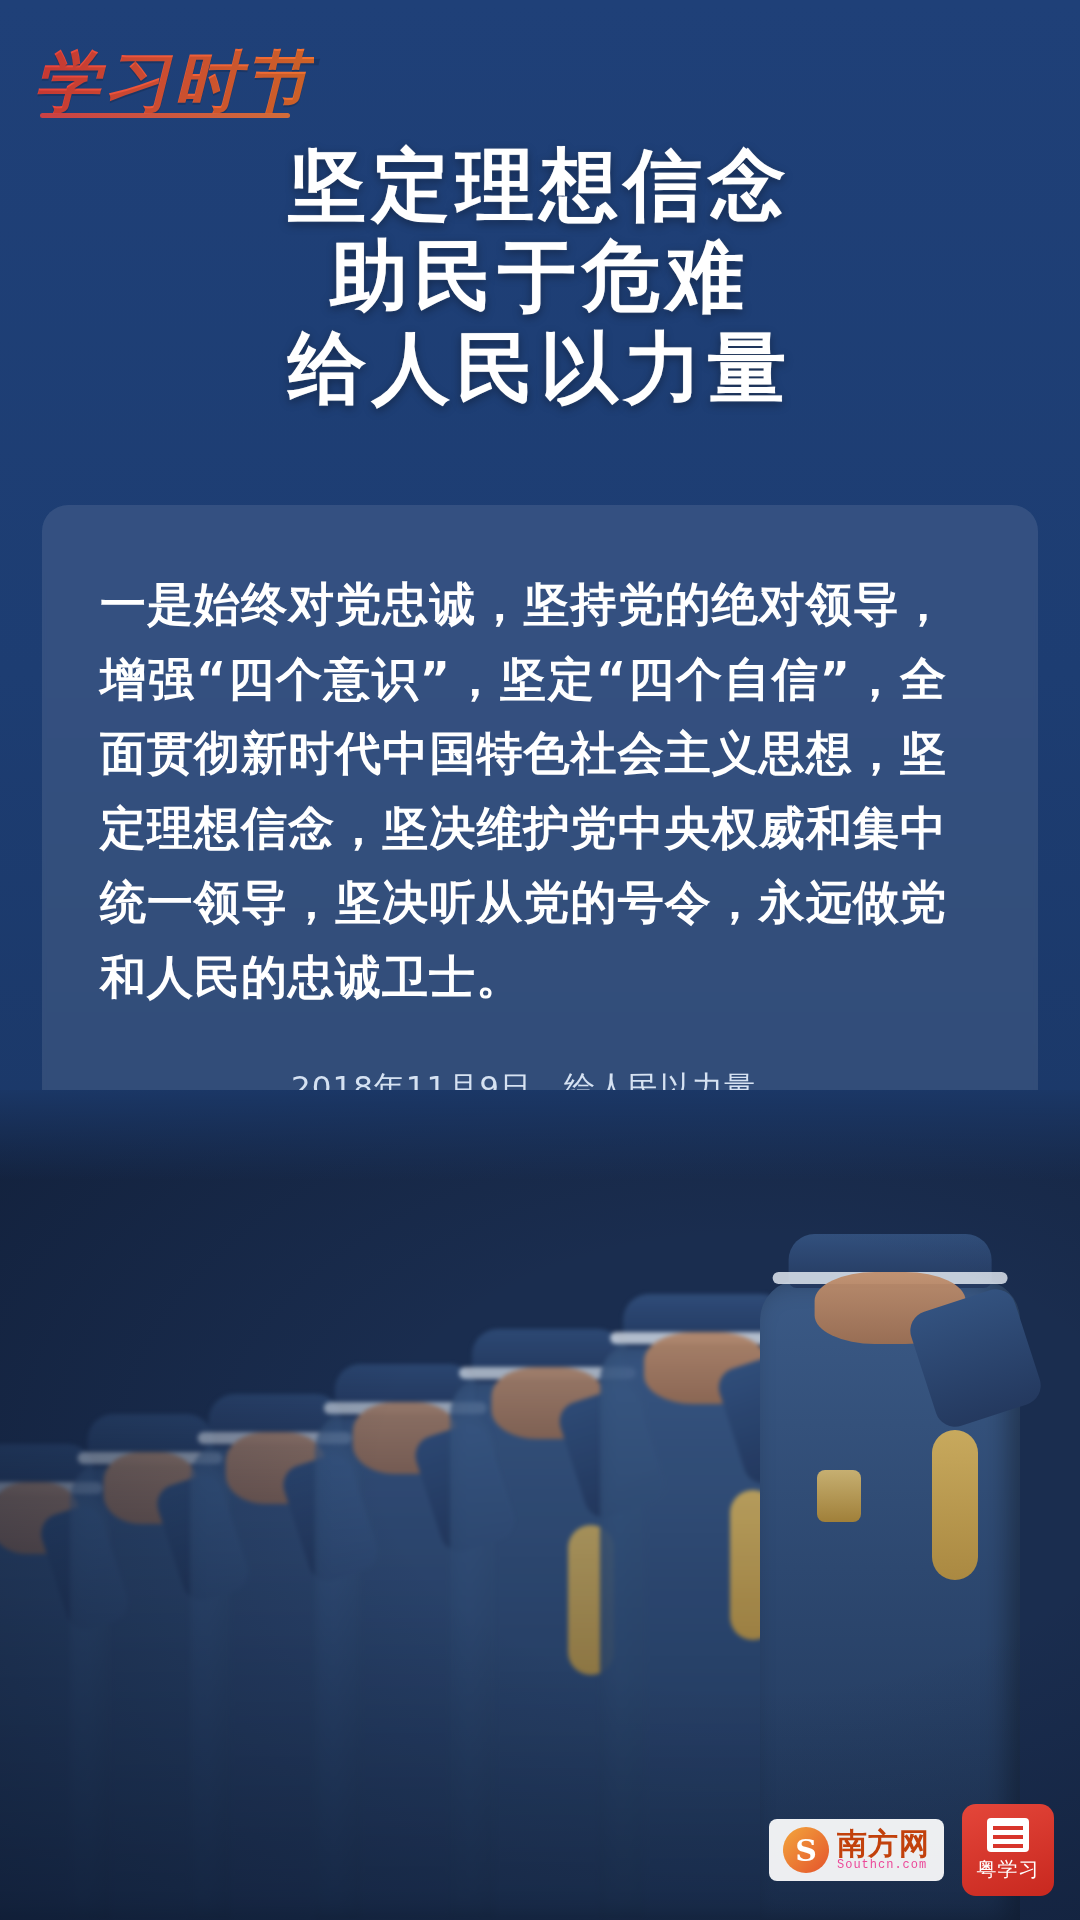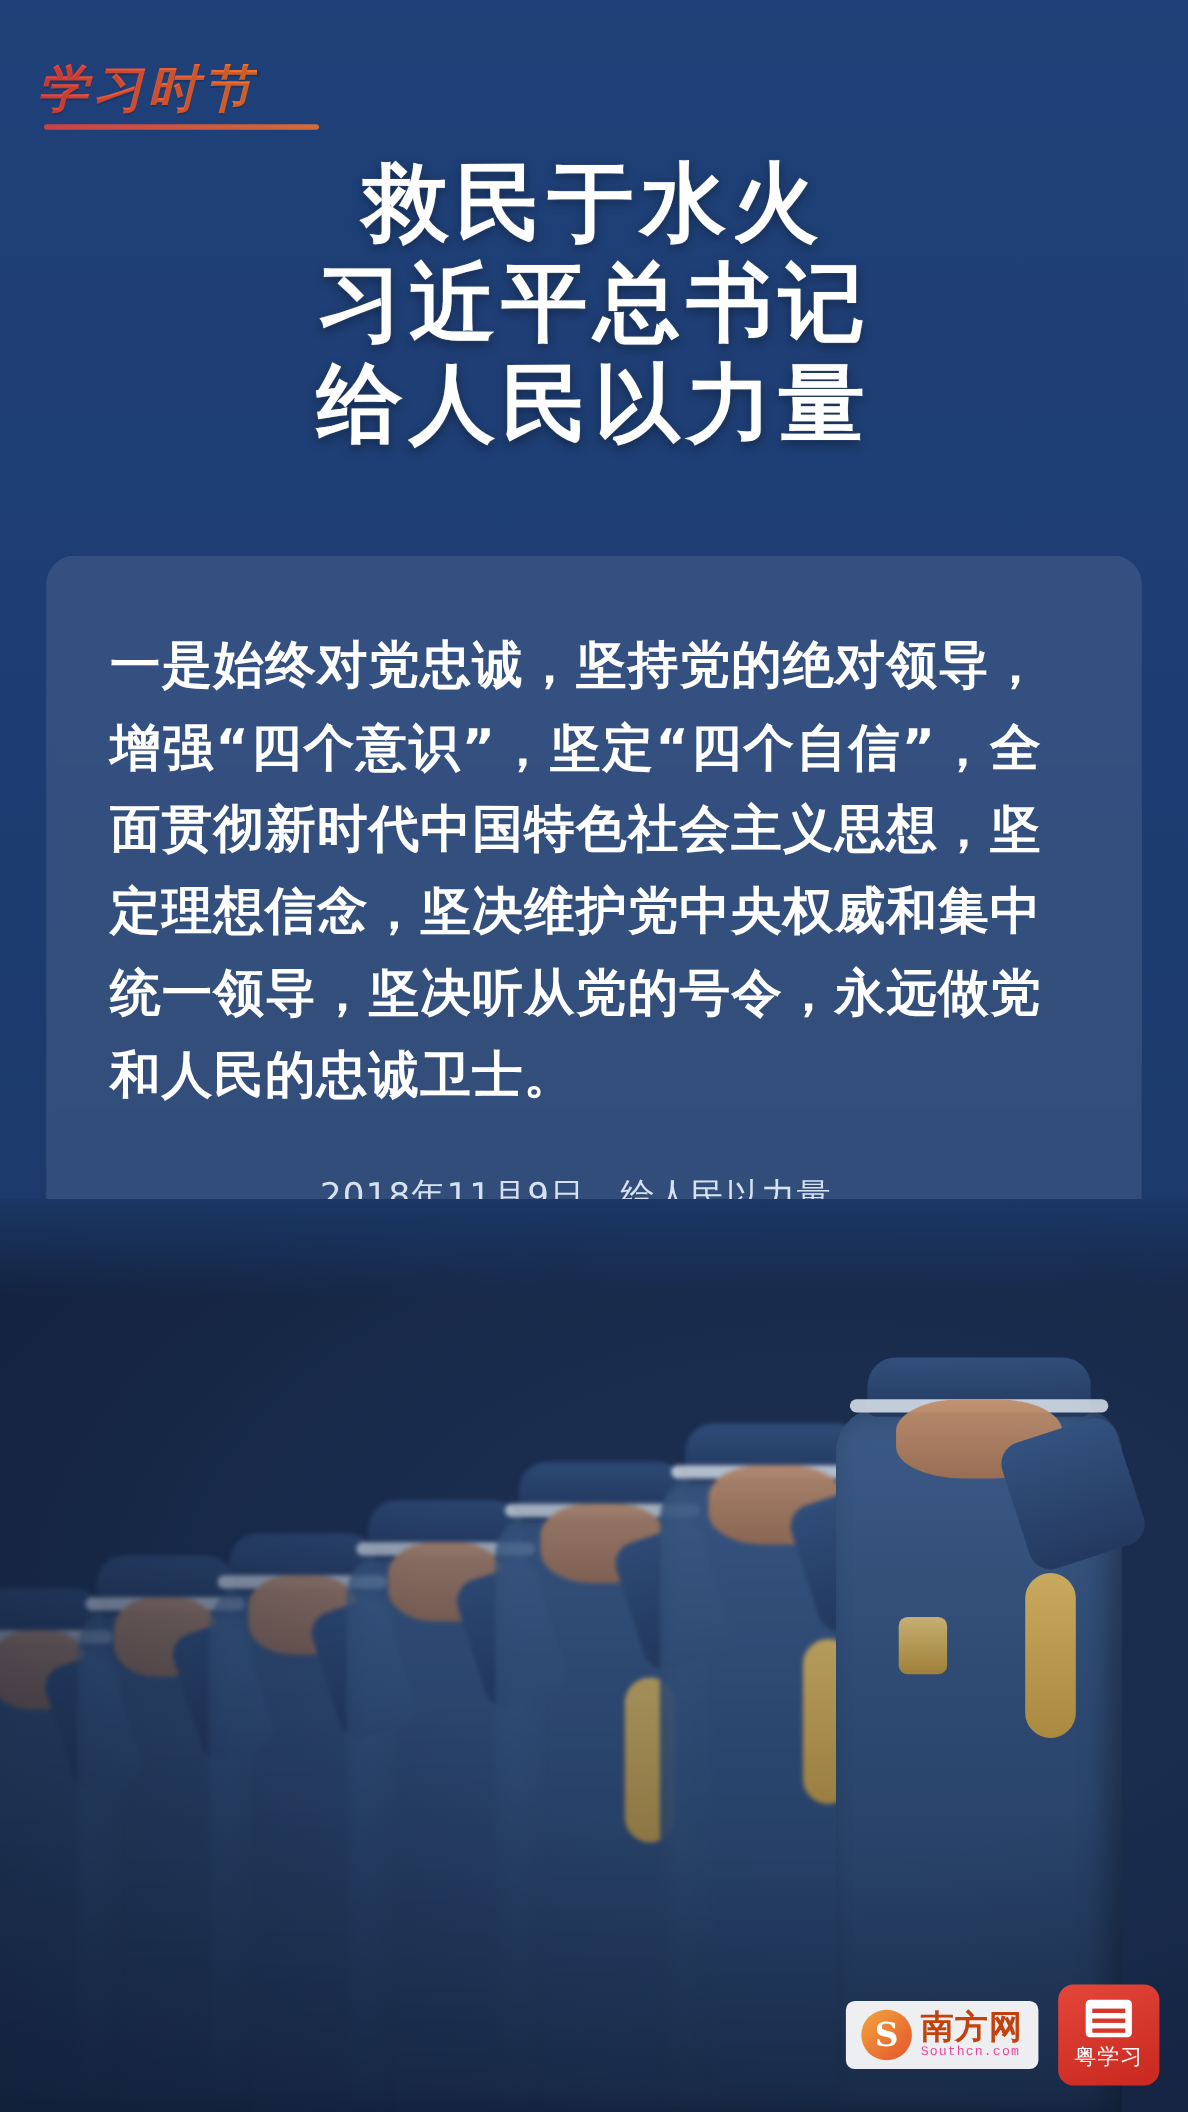--- a/index.html
+++ b/index.html
@@ -24,24 +24,24 @@
   .brand {
     position: absolute;
     left: 34px;
     top: 38px;
     width: 320px;
     height: 86px;
     display: flex;
     align-items: center;
   }
   .brand-text {
-    font-family: Liberation Serif, serif;
+    font-family: Liberation Sans, sans-serif;
     font-weight: bold;
     font-style: italic;
-    font-size: 46px;
+    font-size: 66px;
     letter-spacing: 4px;
     line-height: 1;
     background: linear-gradient(100deg, #e8413c 0%, #ef5a3a 45%, #f0742f 100%);
     -webkit-background-clip: text;
     background-clip: text;
     color: transparent;
     text-shadow: 0 2px 0 rgba(0,0,0,0.15);
     white-space: nowrap;
   }
   .brand-underline {
@@ -302,22 +302,22 @@
 <body>
 
 <div class="poster">
 
   <div class="brand">
     <span class="brand-text">学习时节</span>
     <span class="brand-underline"></span>
   </div>
 
   <div class="headline">
-    <div class="headline-line">救民于水火</div>
-    <div class="headline-line">习近平总书记</div>
+    <div class="headline-line">坚定理想信念</div>
+    <div class="headline-line">助民于危难</div>
     <div class="headline-line">给人民以力量</div>
   </div>
 
   <div class="quote-card">
     <div class="quote-body">一是始终对党忠诚，坚持党的绝对领导，增强“四个意识”，坚定“四个自信”，全面贯彻新时代中国特色社会主义思想，坚定理想信念，坚决维护党中央权威和集中统一领导，坚决听从党的号令，永远做党和人民的忠诚卫士。</div>
     <div class="quote-attrib">
       <div>2018年11月9日，给人民以力量</div>
       <div>向国家综合性消防救援队伍授旗并致训词</div>
     </div>
   </div>

